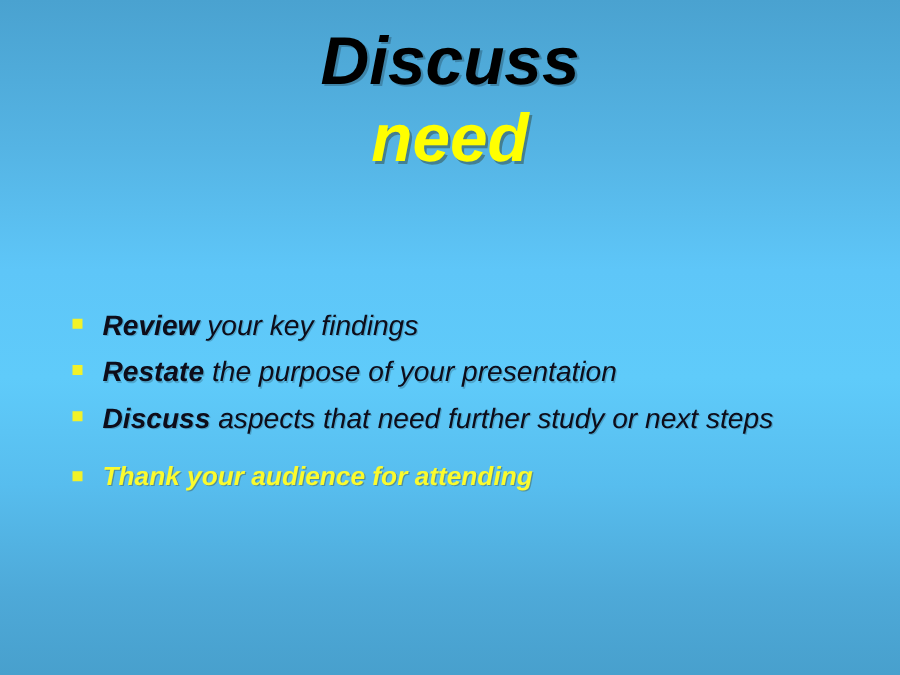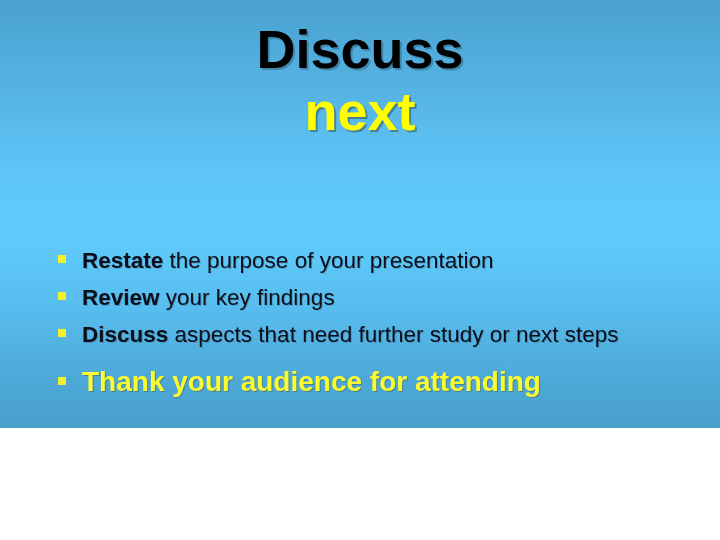--- a/index.html
+++ b/index.html
@@ -8,31 +8,32 @@
     padding: 0;
     background: #ffffff;
   }
   body {
     font-family: "Liberation Sans", sans-serif;
   }
 
   #slide {
     position: relative;
     width: 720px;
-    height: 428px;
+    height: 540px;
     overflow: hidden;
     background: linear-gradient(
         to bottom,
         #4aa2d0 0%,
         #55b4e4 22%,
         #5ec6f8 40%,
         #5fcbfa 56%,
         #57bdee 72%,
         #4ea9d8 88%,
         #48a0cd 100%);
+    font-style: italic;
   }
 
   
   .title-block {
     position: absolute;
     left: 0;
     top: 18px;
     width: 720px;
     text-align: center;
   }
@@ -85,54 +86,54 @@
   .bullet .lead {
     font-weight: bold;
   }
   .bullet .rest {
     font-weight: normal;
   }
 
   
   .bullet.highlight {
     color: #fbfb2e;
-    font-size: 28px;
+    font-size: 21px;
     font-weight: bold;
     text-shadow: 1px 1px 0 rgba(60,60,20,0.35);
     margin-top: 14px;
     margin-bottom: 10px;
   }
   .bullet.highlight .lead,
   .bullet.highlight .rest {
     font-weight: bold;
   }
   .bullet.highlight .marker {
     top: 12px;
   }
 </style>
 </head>
 <body>
 
 <div id="slide">
 
   <div class="title-block">
     <span class="title-line dark">Discuss</span>
-    <span class="title-line accent">next</span>
+    <span class="title-line accent">need</span>
   </div>
 
   <ul class="bullets">
 
     <li class="bullet">
       <span class="marker"></span>
-      <span class="lead">Restate</span><span class="rest"> the purpose of your presentation</span>
+      <span class="lead">Review</span><span class="rest"> your key findings</span>
     </li>
 
     <li class="bullet">
       <span class="marker"></span>
-      <span class="lead">Review</span><span class="rest"> your key findings</span>
+      <span class="lead">Restate</span><span class="rest"> the purpose of your presentation</span>
     </li>
 
     <li class="bullet">
       <span class="marker"></span>
       <span class="lead">Discuss</span><span class="rest"> aspects that need further study or next steps</span>
     </li>
 
     <li class="bullet highlight">
       <span class="marker"></span>
       <span class="lead">Thank your audience for attending</span><span class="rest"></span>

